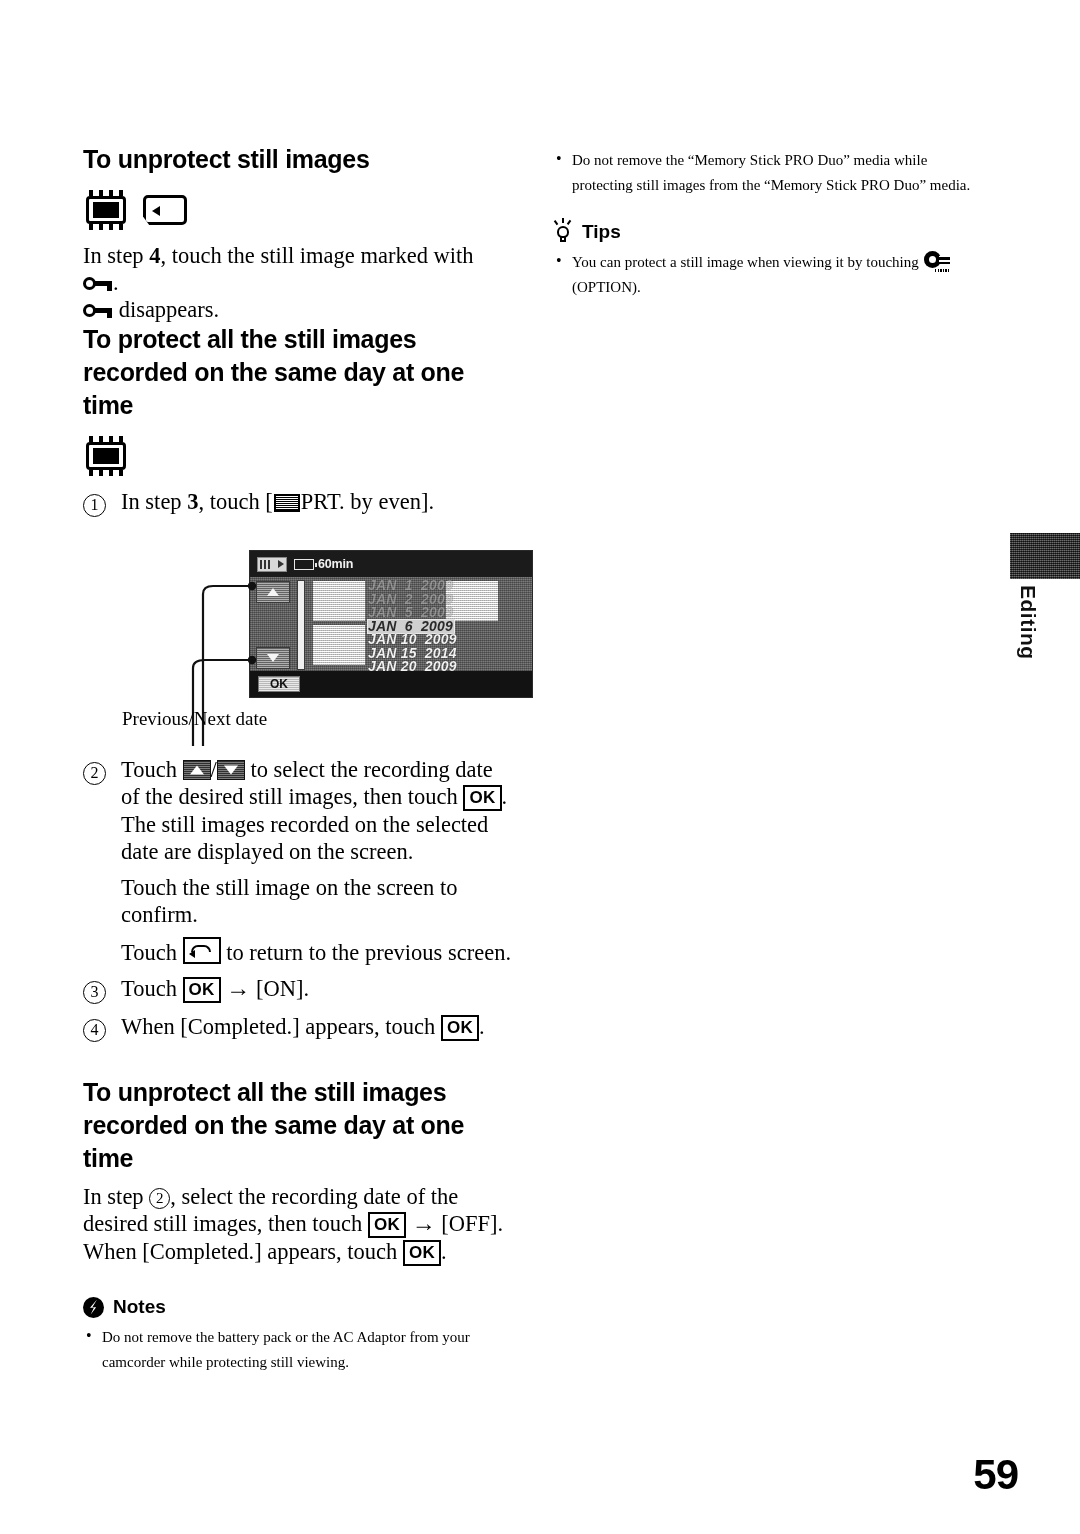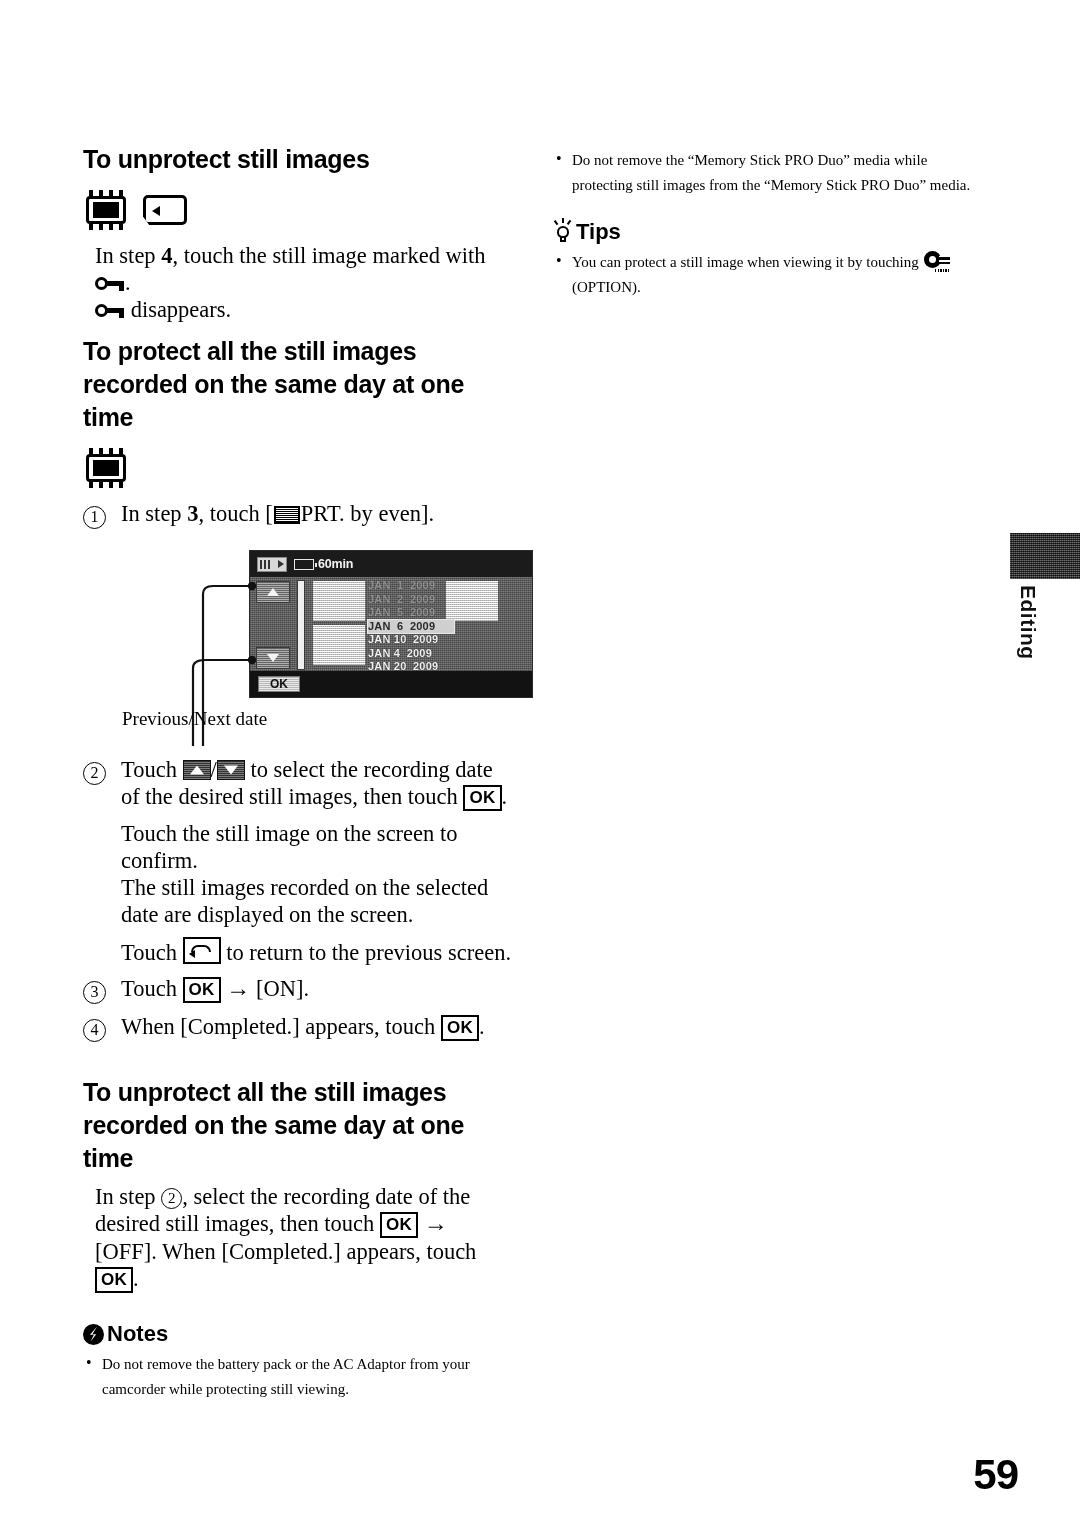--- a/index.html
+++ b/index.html
@@ -44,21 +44,21 @@
     letter-spacing: -0.3px;
     margin: 0 0 0 0;
     color: #000;
   }
   .head-gap-top { margin-top: 34px; }
 
   
   .body-text {
     font-size: 22.5px;
     line-height: 27px;
-    margin: 12px;
+    margin: 0;
   }
 
   
   .media-icons {
     margin: 14px 0 12px 0;
     display: flex;
     align-items: center;
     gap: 14px;
   }
   .icon-chip {
@@ -426,25 +426,26 @@
   .thumb.t2 { left: 63px; top: 48px; width: 52px; height: 40px; }
   .thumb.t3 { left: 196px; top: 4px; width: 52px; height: 40px; }
 
   .date-list {
     position: absolute;
     left: 118px;
     top: 2px;
     width: 86px;
     font-family: "Liberation Sans", "DejaVu Sans", sans-serif;
     font-weight: bold;
-    font-size: 11px;
+    font-size: 14px;
     line-height: 13.5px;
     letter-spacing: 0.2px;
     color: #f2f2f2;
     text-shadow: 0 0 1px #000;
+    font-style: italic;
   }
   .date-list .d {
     white-space: pre;
     height: 13.5px;
   }
   .date-list .d.faded { color: #b9b9b9; opacity: .55; }
   .date-list .d.sel {
     color: #2a2a2a;
     background: #cfcfcf;
     text-shadow: none;
@@ -517,25 +518,25 @@
     top: 707px;
     font-size: 19px;
     line-height: 23px;
     text-align: right;
   }
 
   
   .block-head {
     font-family: "Liberation Sans", "DejaVu Sans", sans-serif;
     font-weight: bold;
-    font-size: 22px;
+    font-size: 19px;
     line-height: 26px;
     display: flex;
     align-items: center;
-    gap: 3px;
+    gap: 9px;
     margin: 0 0 5px 0;
   }
   .notes-badge {
     width: 21px; height: 21px;
     border-radius: 50%;
     background: #000;
     position: relative;
     flex: 0 0 auto;
   }
   .notes-badge::after {
@@ -770,21 +771,21 @@
         <div class="thumb t1"></div>
         <div class="thumb t2"></div>
         <div class="thumb t3"></div>
 
         <div class="date-list">
           <div class="d faded">JAN  1  2009</div>
           <div class="d faded">JAN  2  2009</div>
           <div class="d faded">JAN  5  2009</div>
           <div class="d sel">JAN  6  2009</div>
           <div class="d">JAN 10  2009</div>
-          <div class="d">JAN 4  2009</div>
+          <div class="d">JAN 15  2014</div>
           <div class="d">JAN 20  2009</div>
         </div>
       </div>
 
       <div class="lcd-prt">
         <span class="prt-chip"></span>
         <span class="prt-txt">PRT. by date</span>
       </div>
 
       <div class="lcd-bottom">
@@ -804,28 +805,28 @@
 
   <div style="position:absolute; left:83px; top:756px; width:432px;">
 
     <div class="step" style="margin-top:0;">
       <span class="marker">
         <span class="cnum">2</span>
       </span>
       <span class="stext"><span>Touch </span><span class="updown up"><span class="tri"></span></span><span>/</span><span class="updown down"><span class="tri"></span></span><span> to select the recording date of the desired still images, then touch </span><span class="ok-btn">OK</span><span>.</span></span>
     </div>
 
+    <div class="step" style="margin-top:0;">
+      <span class="marker"></span>
+      <span class="stext">The still images recorded on the selected date are displayed on the screen.</span>
+    </div>
+
     <div class="step">
       <span class="marker"></span>
       <span class="stext">Touch the still image on the screen to confirm.</span>
-    </div>
-
-    <div class="step" style="margin-top:0;">
-      <span class="marker"></span>
-      <span class="stext">The still images recorded on the selected date are displayed on the screen.</span>
     </div>
 
     <div class="step">
       <span class="marker"></span>
       <span class="stext"><span>Touch </span><span class="ret-btn"></span><span> to return to the previous screen.</span></span>
     </div>
 
     <div class="step">
       <span class="marker">
         <span class="cnum">3</span>

